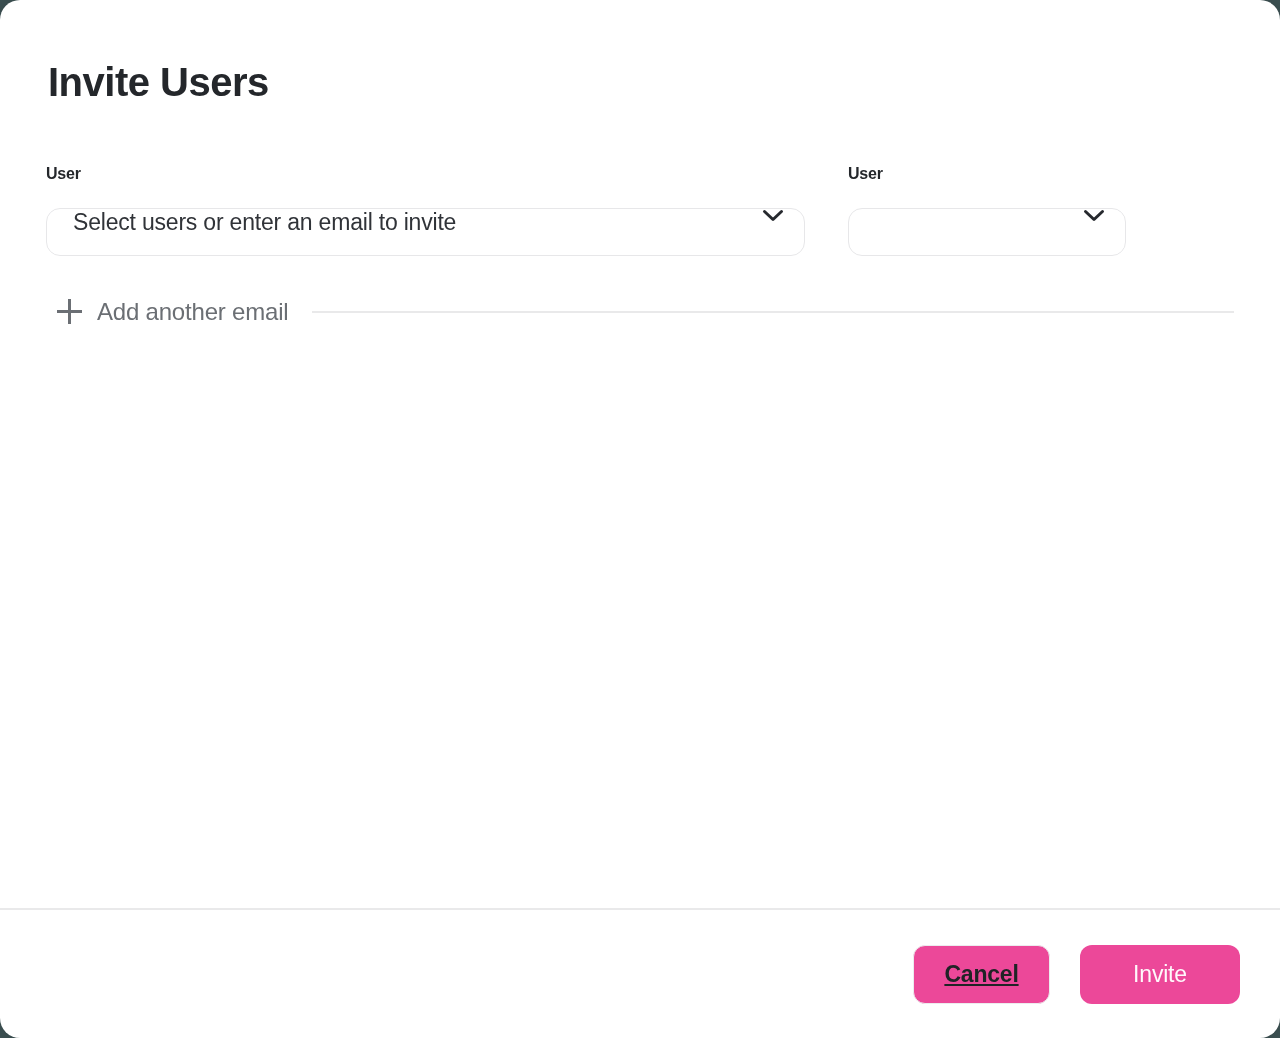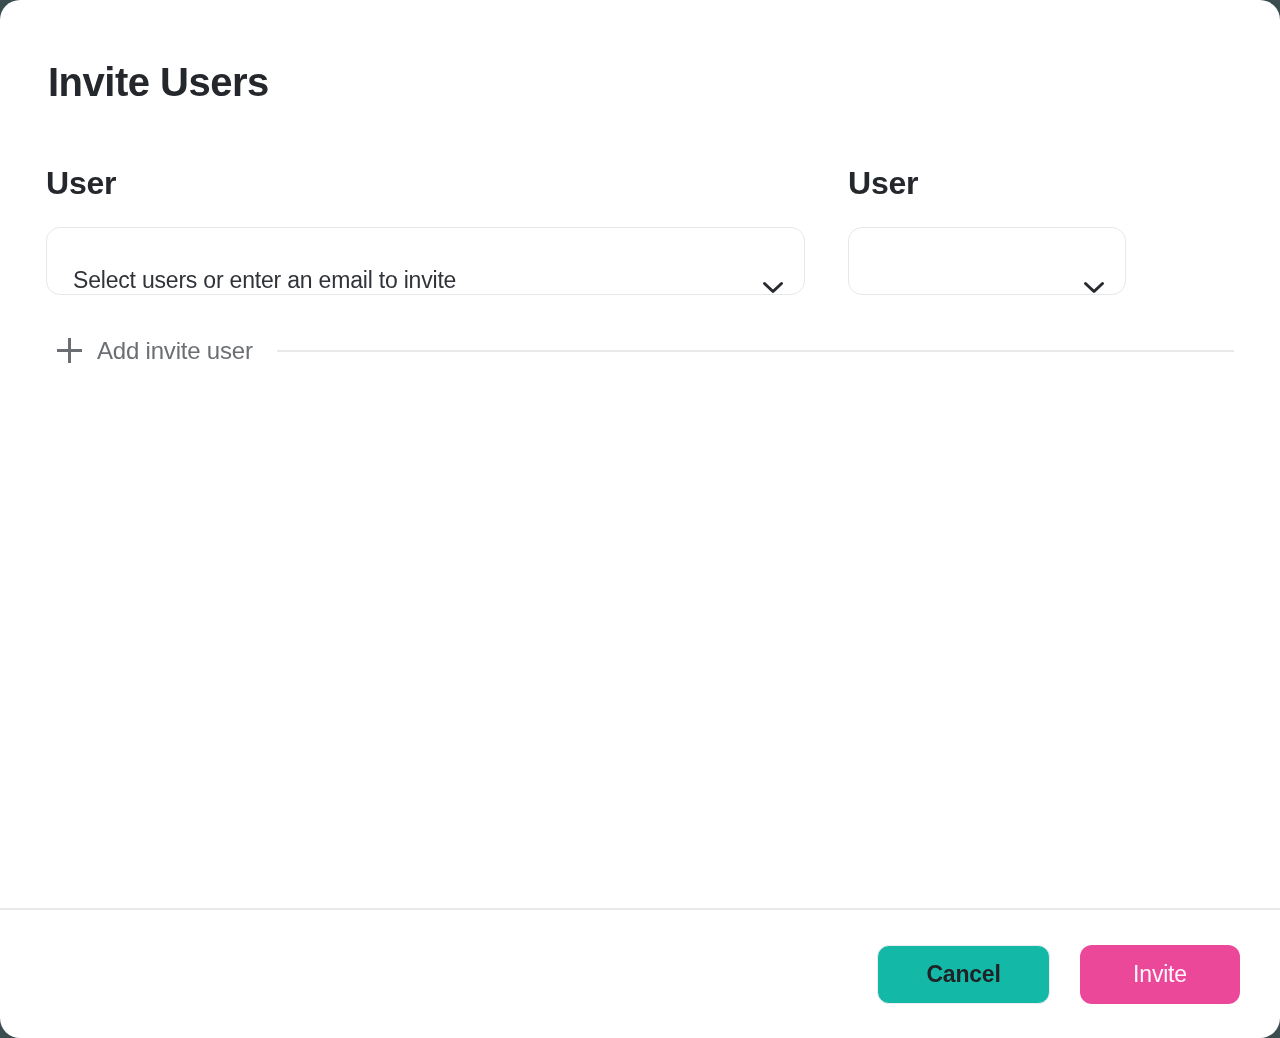--- a/index.html
+++ b/index.html
@@ -30,33 +30,33 @@
     color: #24272b;
   }
   .fields-row {
     display: flex;
     gap: 43px;
     margin-top: 60px;
   }
   .field-user { width: 759px; }
   .field-role { width: 278px; }
   .field-label {
-    font-size: 32px;
+    font-size: 16px;
     font-weight: 700;
     color: #24272b;
     margin-bottom: 25px;
     letter-spacing: -0.2px;
   }
   .select {
-    height: 68px;
+    height: 48px;
     background: #ffffff;
     border: 1.5px solid #e7e7e9;
     border-radius: 14px;
     display: flex;
-    align-items: flex-end;
+    align-items: flex-start;
     justify-content: space-between;
     padding: 0 20px 0 26px;
     cursor: pointer;
   }
   .select-text {
     font-size: 23px;
     color: #303338;
     letter-spacing: -0.2px;
     white-space: nowrap;
     overflow: hidden;
@@ -108,25 +108,26 @@
     border-radius: 12px;
     font-family: "Liberation Sans", sans-serif;
     font-size: 23px;
     letter-spacing: -0.2px;
     cursor: pointer;
     display: flex;
     align-items: center;
     justify-content: center;
   }
   .btn-cancel {
-    width: 173px;
-    background: #14b8a6;
+    width: 137px;
+    background: #ec4899;
     border: 1.5px solid #ececee;
     color: #202326;
     font-weight: 600;
+    text-decoration: underline;
   }
   .btn-invite {
     width: 160px;
     background: #ec4899;
     border: none;
     color: rgba(255,255,255,0.96);
     font-weight: 500;
     cursor: default;
   }
 </style>
@@ -167,21 +168,21 @@
     </div>
 
     <div class="add-row">
       <button class="add-btn">
         <span class="plus">
           <svg width="29" height="29" viewBox="0 0 29 29" fill="none">
             <line x1="2" y1="14.5" x2="27" y2="14.5" stroke="#6b6f74" stroke-width="3"></line>
             <line x1="14.5" y1="2" x2="14.5" y2="27" stroke="#6b6f74" stroke-width="3"></line>
           </svg>
         </span>
-        <span>Add invite user</span>
+        <span>Add another email</span>
       </button>
       <div class="add-divider"></div>
     </div>
 
   </div>
 
   <div class="footer-divider"></div>
 
   <div class="footer">
     <button class="btn btn-cancel">Cancel</button>

